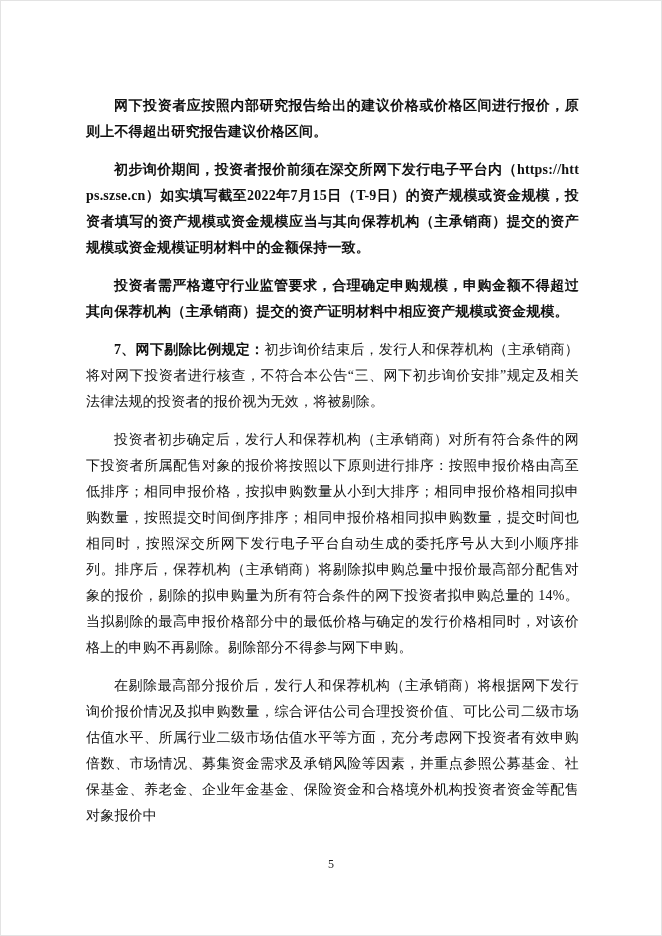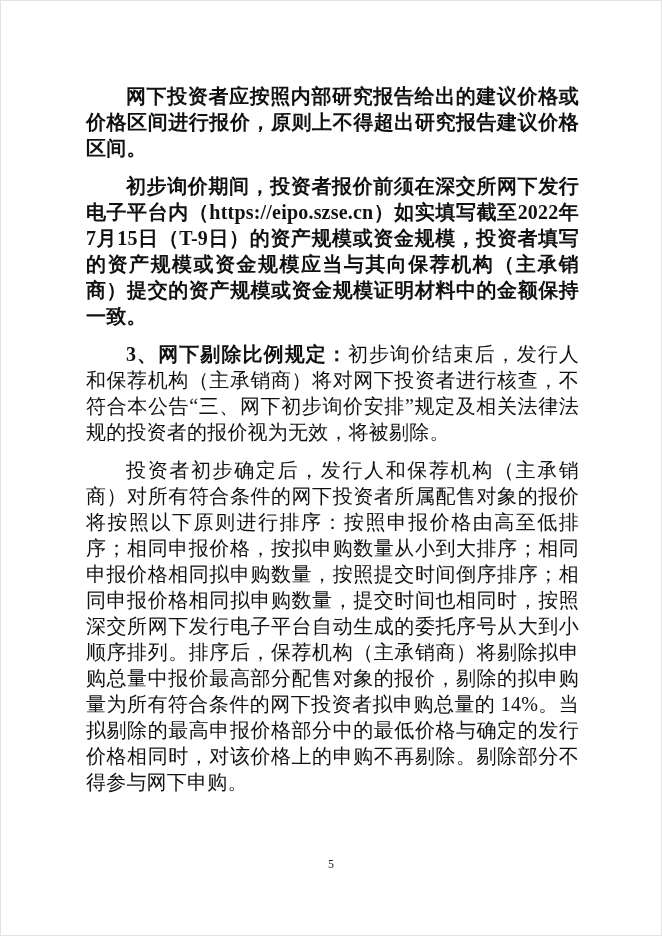--- a/index.html
+++ b/index.html
@@ -13,26 +13,26 @@
     height: 936px;
     background: #ffffff;
     box-sizing: border-box;
     border: 1px solid #e3e3e3;
     font-family: "Liberation Serif", "DejaVu Serif", serif;
     color: #111111;
     overflow: hidden;
   }
   .content {
     position: absolute;
-    top: 82px;
+    top: 92px;
     left: 85px;
     width: 493px;
     text-align: justify;
     text-justify: inter-ideograph;
-    font-size: 20px;
+    font-size: 14px;
     line-height: 26px;
     letter-spacing: 0.2px;
   }
   .para {
     margin: 0 0 12px 0;
     text-indent: 2em;
     word-break: break-all;
   }
   .bold {
     font-weight: bold;
@@ -47,18 +47,20 @@
     line-height: 16px;
     color: #222222;
   }
 </style>
 </head>
 <body>
 
 <div class="page">
   <div class="content">
     <p class="para bold">网下投资者应按照内部研究报告给出的建议价格或价格区间进行报价，原则上不得超出研究报告建议价格区间。</p>
-    <p class="para bold">初步询价期间，投资者报价前须在深交所网下发行电子平台内（https://eipo.szse.cn）如实填写截至2022年7月15日（T-9日）的资产规模或资金规模，投资者填写的资产规模或资金规模应当与其向保荐机构（主承销商）提交的资产规模或资金规模证明材料中的金额保持一致。</p>
-    <p class="para"><span class="bold">3、网下剔除比例规定：</span><span>初步询价结束后，发行人和保荐机构（主承销商）将对网下投资者进行核查，不符合本公告“三、网下初步询价安排”规定及相关法律法规的投资者的报价视为无效，将被剔除。</span></p>
+    <p class="para bold">初步询价期间，投资者报价前须在深交所网下发行电子平台内（https://https.szse.cn）如实填写截至2022年7月15日（T-9日）的资产规模或资金规模，投资者填写的资产规模或资金规模应当与其向保荐机构（主承销商）提交的资产规模或资金规模证明材料中的金额保持一致。</p>
+    <p class="para bold">投资者需严格遵守行业监管要求，合理确定申购规模，申购金额不得超过其向保荐机构（主承销商）提交的资产证明材料中相应资产规模或资金规模。</p>
+    <p class="para"><span class="bold">7、网下剔除比例规定：</span><span>初步询价结束后，发行人和保荐机构（主承销商）将对网下投资者进行核查，不符合本公告“三、网下初步询价安排”规定及相关法律法规的投资者的报价视为无效，将被剔除。</span></p>
     <p class="para">投资者初步确定后，发行人和保荐机构（主承销商）对所有符合条件的网下投资者所属配售对象的报价将按照以下原则进行排序：按照申报价格由高至低排序；相同申报价格，按拟申购数量从小到大排序；相同申报价格相同拟申购数量，按照提交时间倒序排序；相同申报价格相同拟申购数量，提交时间也相同时，按照深交所网下发行电子平台自动生成的委托序号从大到小顺序排列。排序后，保荐机构（主承销商）将剔除拟申购总量中报价最高部分配售对象的报价，剔除的拟申购量为所有符合条件的网下投资者拟申购总量的 14%。当拟剔除的最高申报价格部分中的最低价格与确定的发行价格相同时，对该价格上的申购不再剔除。剔除部分不得参与网下申购。</p>
+    <p class="para">在剔除最高部分报价后，发行人和保荐机构（主承销商）将根据网下发行询价报价情况及拟申购数量，综合评估公司合理投资价值、可比公司二级市场估值水平、所属行业二级市场估值水平等方面，充分考虑网下投资者有效申购倍数、市场情况、募集资金需求及承销风险等因素，并重点参照公募基金、社保基金、养老金、企业年金基金、保险资金和合格境外机构投资者资金等配售对象报价中</p>
   </div>
   <div class="page-number">5</div>
 </div>
 
 </body></html>

